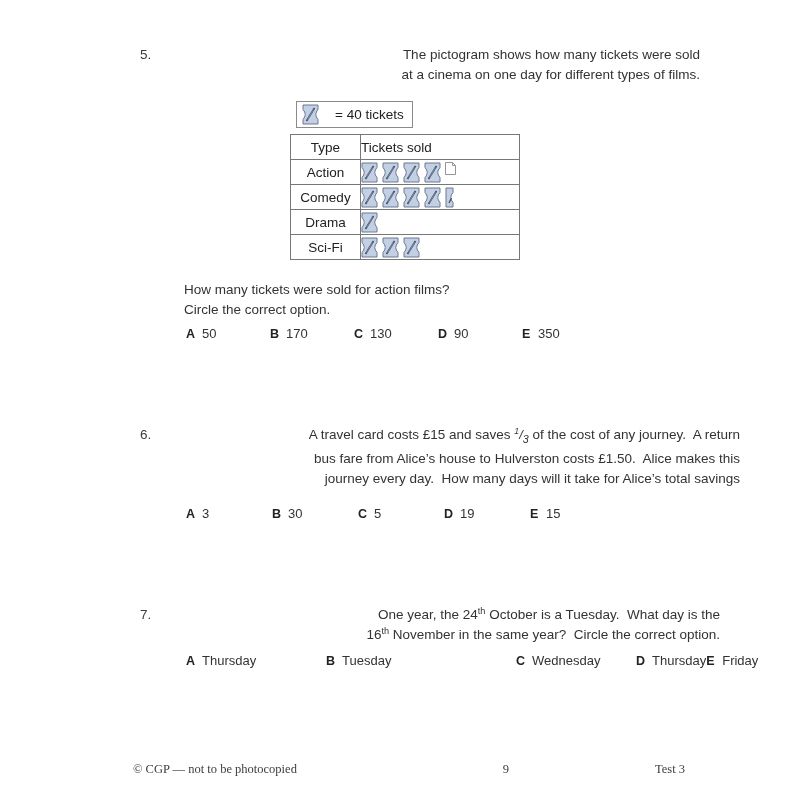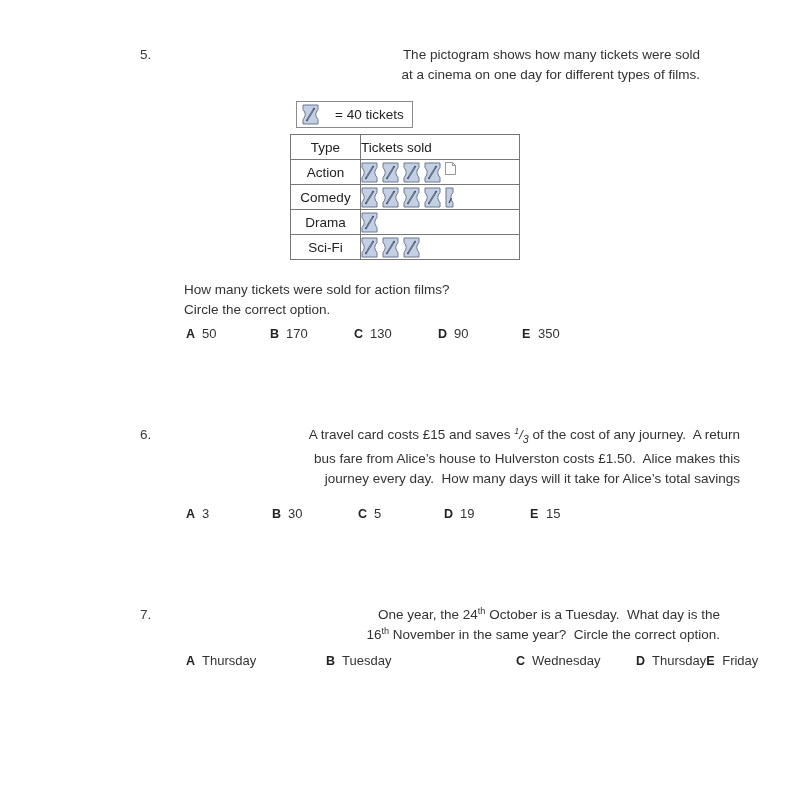--- a/index.html
+++ b/index.html
@@ -448,14 +448,19 @@
     <div class="option">
       <span class="opt-letter">D</span>
       <span class="opt-value">Thursday</span>
     </div>
     <div class="option">
       <span class="opt-letter">E</span>
       <span class="opt-value">Friday</span>
     </div>
   </div>
 
+  <div class="footer">
+    <span>© CGP — not to be photocopied</span>
+    <span class="footer-center">9</span>
+    <span>Test 3</span>
+  </div>
 
 </div>
 
 </body></html>

